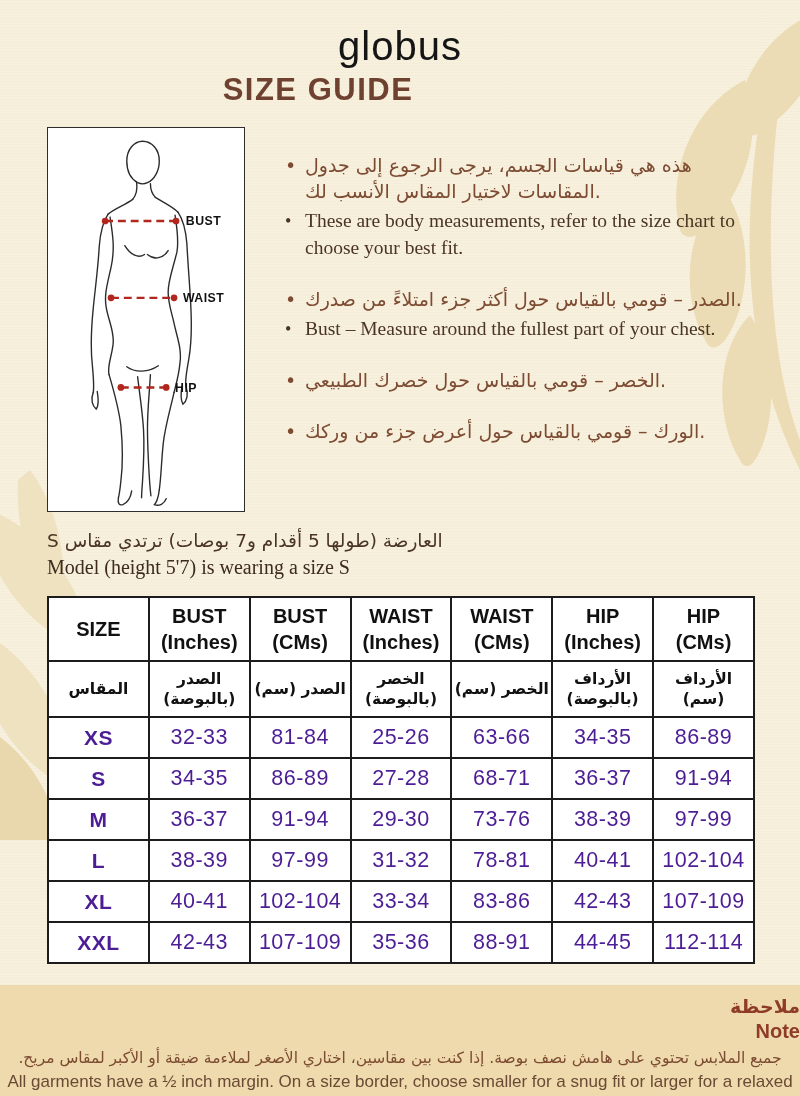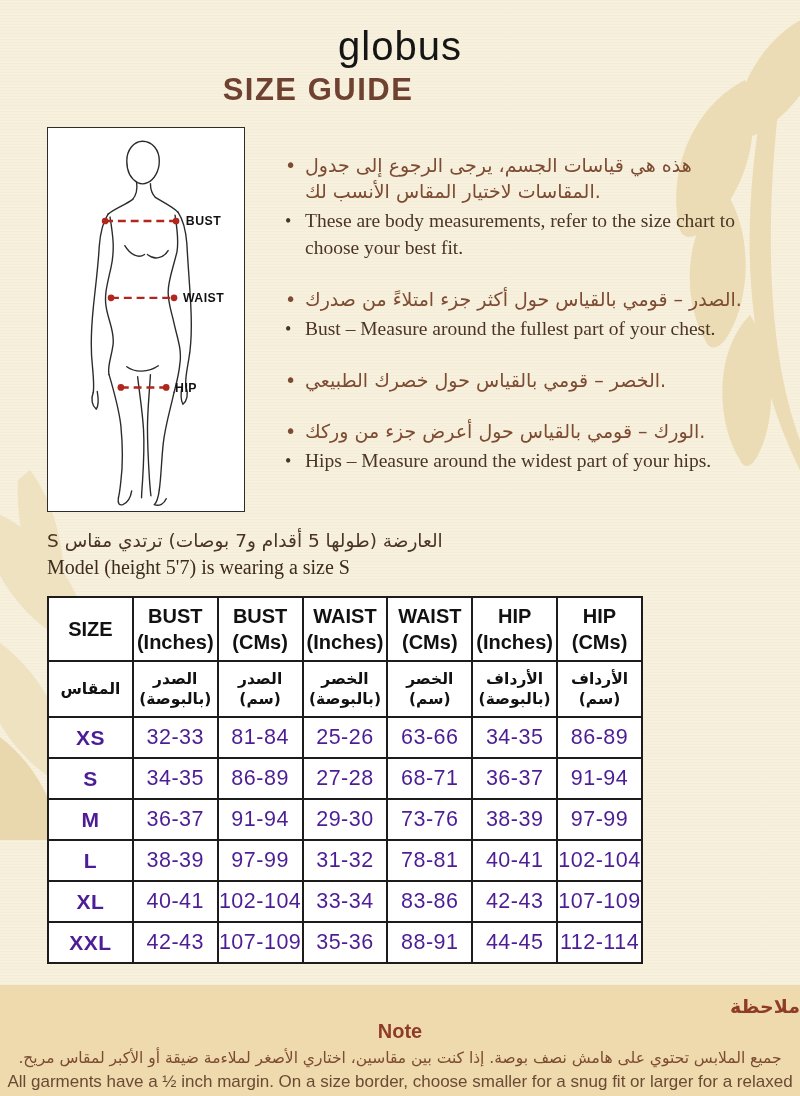--- a/index.html
+++ b/index.html
@@ -23,30 +23,30 @@
   .bitem::before{content:"•";position:absolute;left:2px;top:0;font-size:19px;}
   .bitem.ar{font-family:"DejaVu Sans", sans-serif;color:#7c4b32;margin-bottom:3px;}
   .bitem.ar::before{color:#7c4b32;}
   .bitem.en{font-family:"Liberation Serif", serif;color:#4a3423;font-size:19.5px;line-height:27px;}
   .bitem.en::before{color:#4a3423;font-size:18px;top:1px;}
   
   .model{top:528px;left:47px;width:480px;text-align:left;}
   .model .ar{font-family:"DejaVu Sans", sans-serif;font-size:18.5px;color:#4a3423;line-height:26px;}
   .model .en{font-family:"Liberation Serif", serif;font-size:20px;color:#3c2b1e;line-height:27px;}
   
-  .size-table{top:596px;left:47px;width:596px;border-collapse:collapse;table-layout:fixed;background:#ffffff;}
+  .size-table{top:596px;left:47px;width:708px;border-collapse:collapse;table-layout:fixed;background:#ffffff;}
   .size-table td,.size-table th{border:2px solid #1c1c1c;text-align:center;vertical-align:middle;padding:0;}
   .hdr-en{height:62px;font-size:20px;font-weight:bold;color:#111;line-height:26px;}
   .hdr-ar{height:54px;font-family:"DejaVu Sans", sans-serif;font-size:15.5px;font-weight:bold;color:#111;line-height:20px;}
   .drow td{height:39px;font-size:21.5px;color:#4c1d95;letter-spacing:0.5px;}
   .drow td.szc{font-weight:bold;font-size:21px;}
   
   .note{top:985px;left:0;width:800px;height:111px;background:#eedaad;text-align:center;}
   .note-title-ar{font-family:"DejaVu Sans", sans-serif;font-size:19px;font-weight:bold;color:#8e3b28;margin-top:9px;line-height:25px;text-align:right;}
-  .note-title-en{font-size:20px;font-weight:bold;color:#8e3b28;line-height:25px;}
+  .note-title-en{font-size:20px;font-weight:bold;color:#8e3b28;line-height:25px;text-align:right;}
   .note-body-ar{font-family:"DejaVu Sans", sans-serif;font-size:15.5px;color:#7c4b32;line-height:24px;margin-top:2px;}
   .note-body-en{font-size:17px;color:#6b4a35;line-height:23px;}
   .leaf{pointer-events:none;}
 </style>
 </head>
 <body>
 
 <svg class="abs leaf" style="top:0;right:0;" width="215" height="480" viewBox="0 0 215 480">
   <g fill="#ecdcb5">
     <path d="M215 470 C160 360 150 230 185 60 L200 55 C175 230 185 360 215 440 Z"></path>
@@ -136,21 +136,20 @@
   </div>
   <div class="bgroup">
     <div class="bitem ar">الصدر – قومي بالقياس حول أكثر جزء امتلاءً من صدرك.</div>
     <div class="bitem en">Bust – Measure around the fullest part of your chest.</div>
   </div>
   <div class="bgroup">
     <div class="bitem ar">الخصر – قومي بالقياس حول خصرك الطبيعي.</div>
   </div>
   <div class="bgroup">
     <div class="bitem ar">الورك – قومي بالقياس حول أعرض جزء من وركك.</div>
-    <div class="bitem en">Hips – Measure around the widest part of your hips.</div>
   </div>
 </div>
 
 <div class="abs model">
   <div class="ar"><span dir="rtl">العارضة (طولها 5 أقدام و7 بوصات) ترتدي مقاس S</span></div>
   <div class="en">Model (height 5'7) is wearing a size S</div>
 </div>
 
 <table class="abs size-table">
   <tbody>

